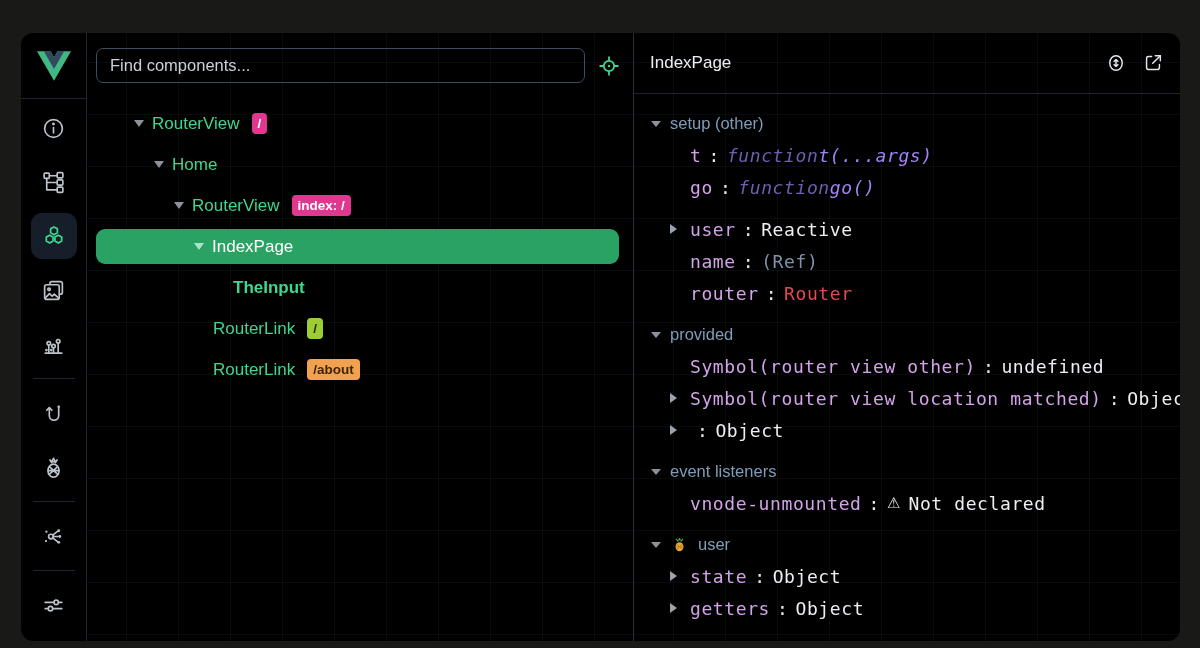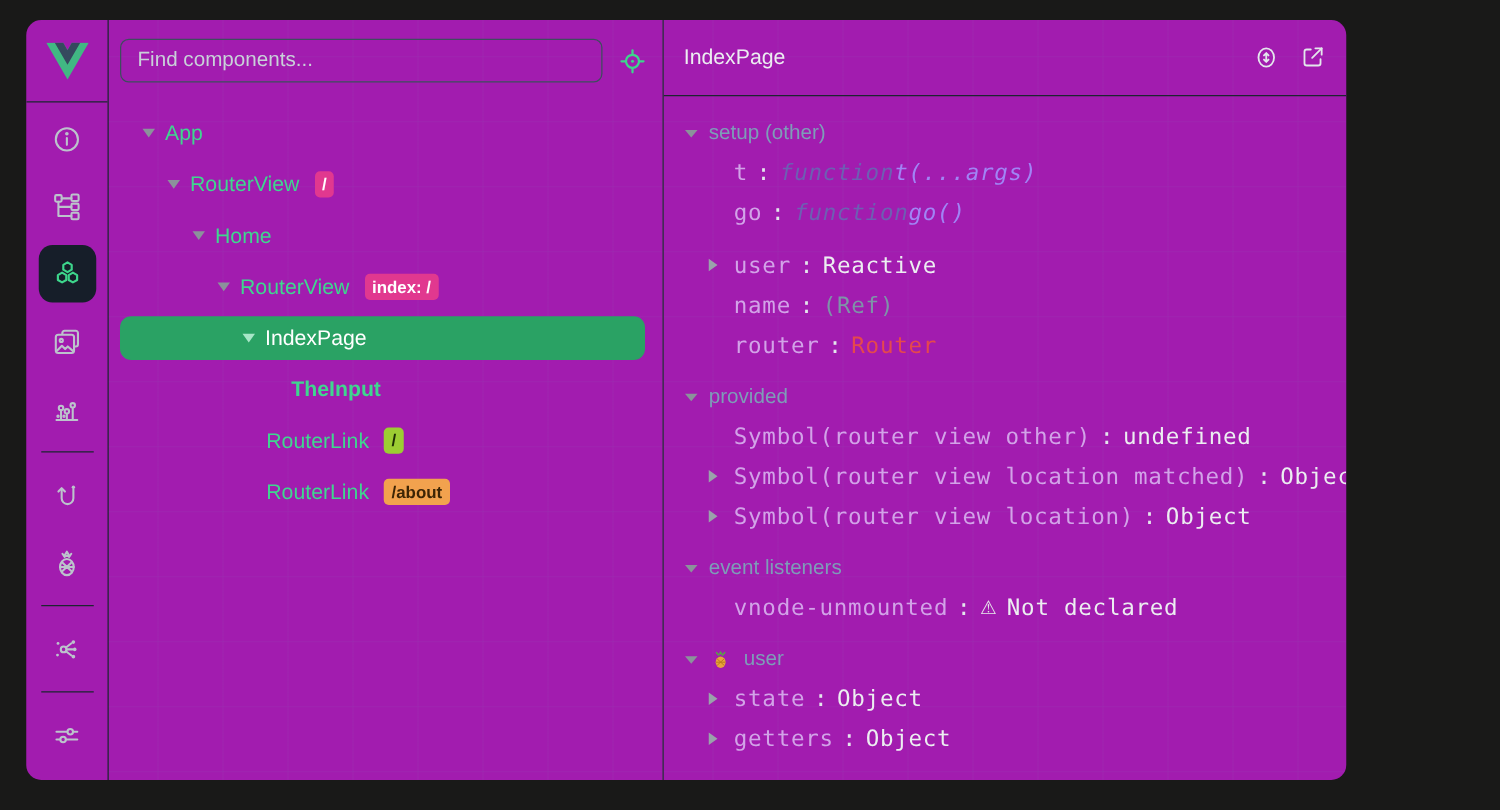--- a/index.html
+++ b/index.html
@@ -1,17 +1,17 @@
 <!DOCTYPE html>
 <html><head>
 <meta charset="utf-8">
 <style>
   html,body{margin:0;padding:0;width:1200px;height:648px;background:#191918;overflow:hidden;
             font-family:"Liberation Sans",sans-serif;-webkit-font-smoothing:antialiased}
-  .window{position:absolute;left:21px;top:16px;width:1056px;height:608px;background:#a21caf;
+  .window{position:absolute;left:21px;top:33px;width:1159px;height:608px;background:#000000;
           border-radius:12px;display:flex;overflow:hidden}
   .gridbg{background-image:linear-gradient(to right,rgba(126,156,190,0.07) 1px,transparent 1px),
           linear-gradient(to bottom,rgba(126,156,190,0.07) 1px,transparent 1px);
           background-size:52px 52px;background-position:39px 29px}
   
   .sidebar{width:65px;flex-shrink:0;border-right:1px solid #1d2530;display:flex;flex-direction:column}
   .logo-cell{height:65px;border-bottom:1px solid #1d2530;display:flex;align-items:center;justify-content:center;flex-shrink:0}
   .side-icons{flex:1;display:flex;flex-direction:column;align-items:center;padding:2px 0 10px 0}
   .side-item{width:46px;height:46px;margin:4px 0;display:flex;align-items:center;justify-content:center;
              border-radius:11px;cursor:pointer;color:#bcc3cc}
@@ -182,24 +182,20 @@
       <input class="search-input" placeholder="Find components..." style="">
       <span class="search-target">
           <svg width="24" height="24" viewBox="0 0 24 24" fill="none" stroke="#3dd68c" stroke-width="1.8" stroke-linecap="round">
             <circle cx="12" cy="12" r="5.2"></circle>
             <circle cx="12" cy="12" r="1.2" fill="#3dd68c" stroke="none"></circle>
             <path d="M12 3.2v3.3M12 17.5v3.3M3.2 12h3.3M17.5 12h3.3"></path>
           </svg>
         </span>
     </div>
     <div class="tree">
-        <div class="tree-row" style="padding-left: 18px;">
-          <span class="tri-down"></span>
-          <span>App</span>
-        </div>
         <div class="tree-row" style="padding-left: 38px;">
           <span class="tri-down"></span>
           <span>RouterView</span>
           <span class="badge pink">/</span>
         </div>
         <div class="tree-row" style="padding-left: 58px;">
           <span class="tri-down"></span>
           <span>Home</span>
         </div>
         <div class="tree-row" style="padding-left: 78px;">
@@ -306,21 +302,20 @@
               <i></i>
             </span>
             <span class="kv-key">Symbol(router view location matched)</span>
             <span class="kv-colon">:</span>
             <span class="v-plain">Object</span>
           </div>
           <div class="kv-row">
             <span class="kv-arrow">
               <i></i>
             </span>
-            <span class="kv-key">Symbol(router view location)</span>
             <span class="kv-colon">:</span>
             <span class="v-plain">Object</span>
           </div>
         </div>
         <div class="section">
           <div class="section-header">
             <span class="tri-down"></span>
             <span>event listeners</span>
           </div>
           <div class="kv-row">

